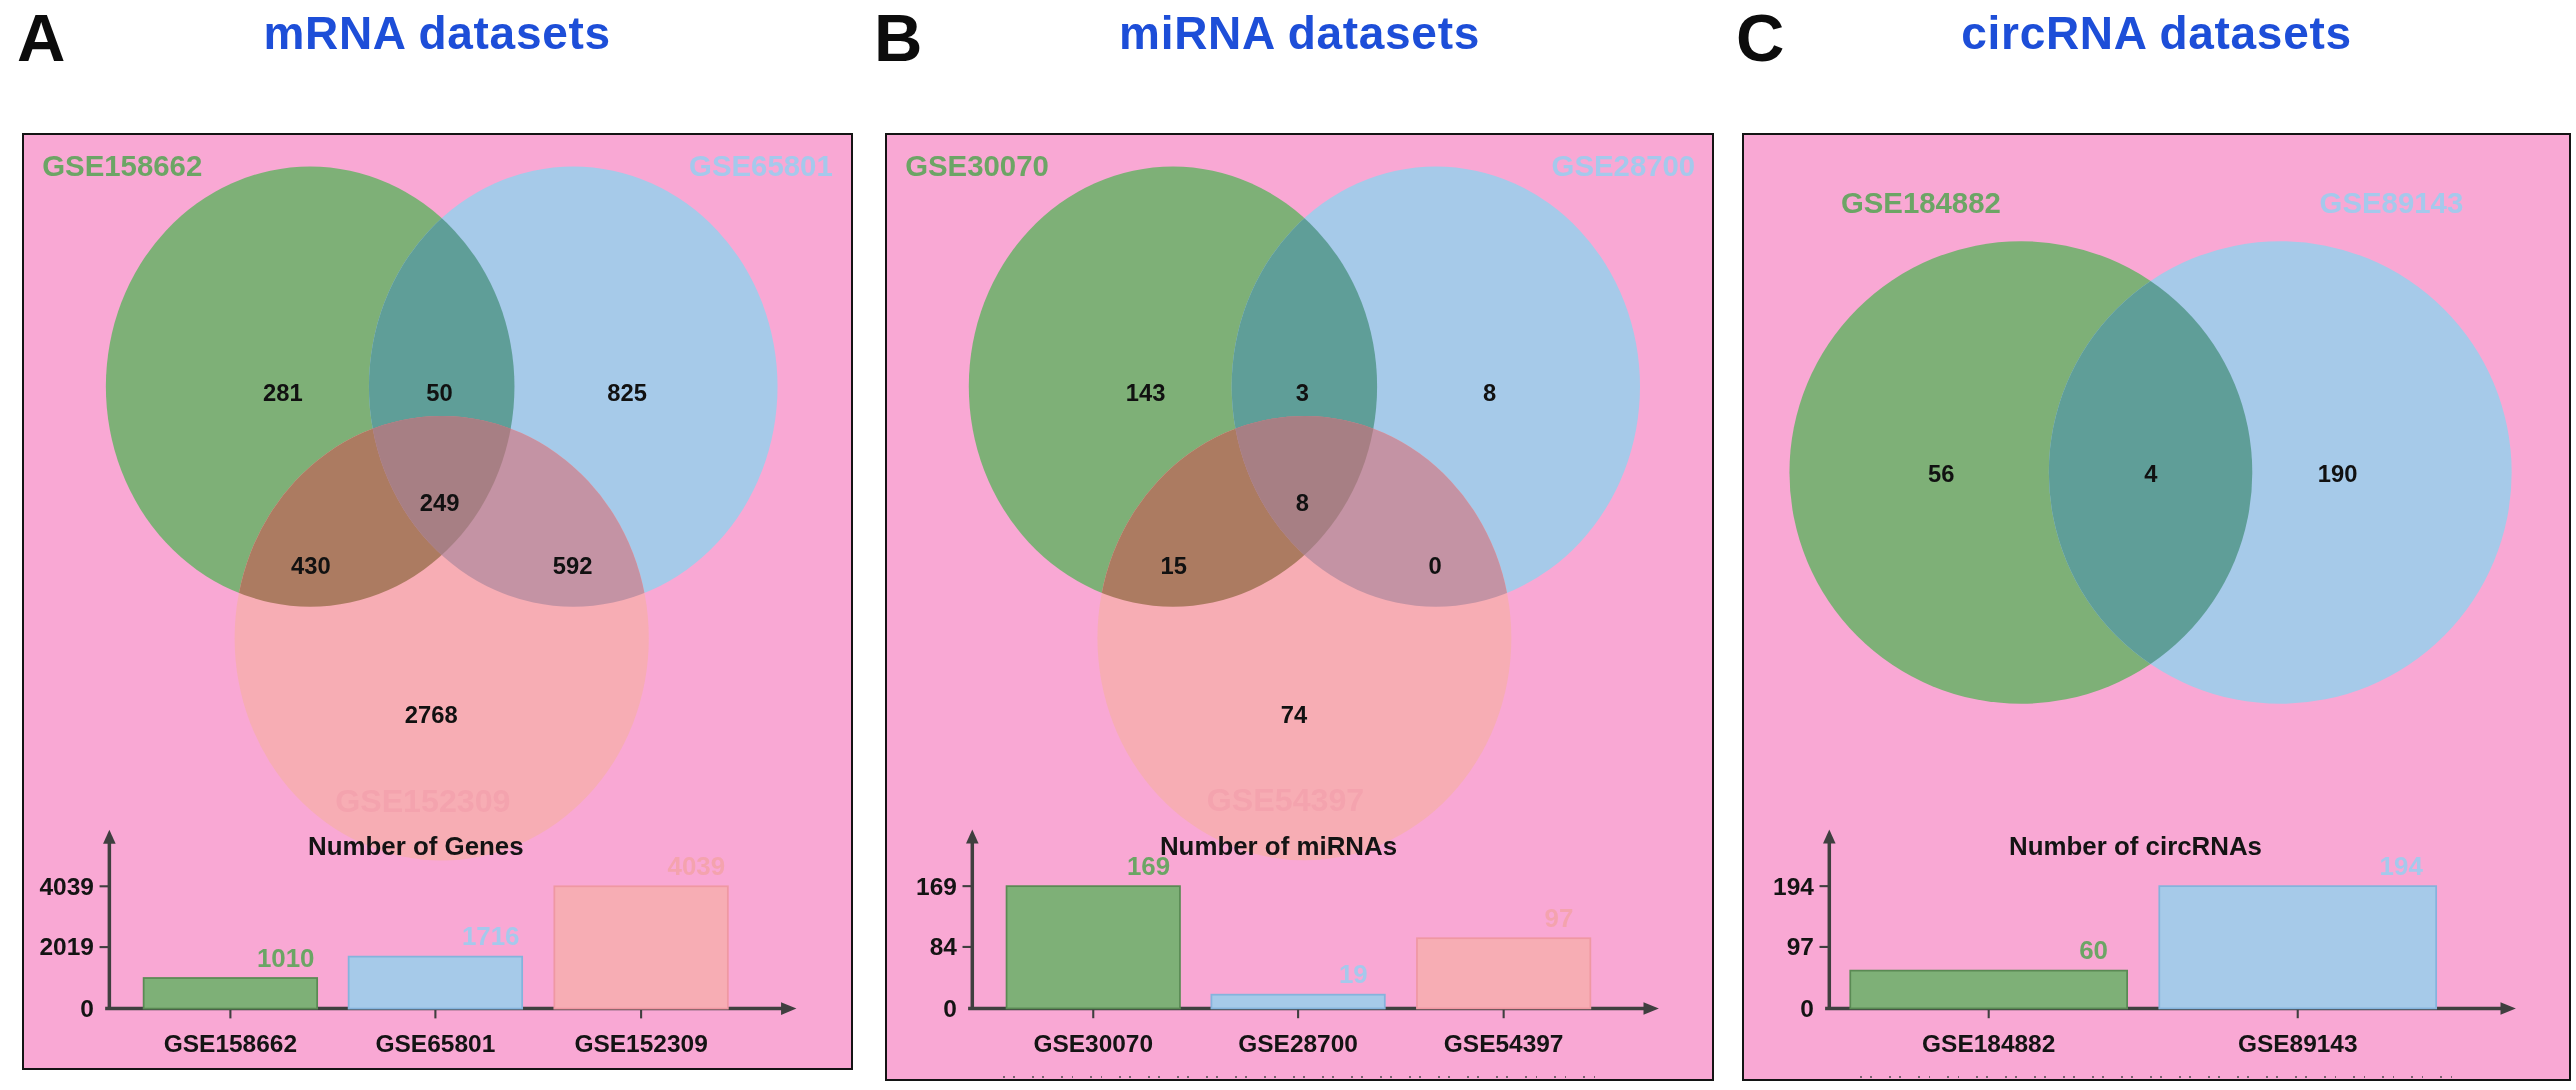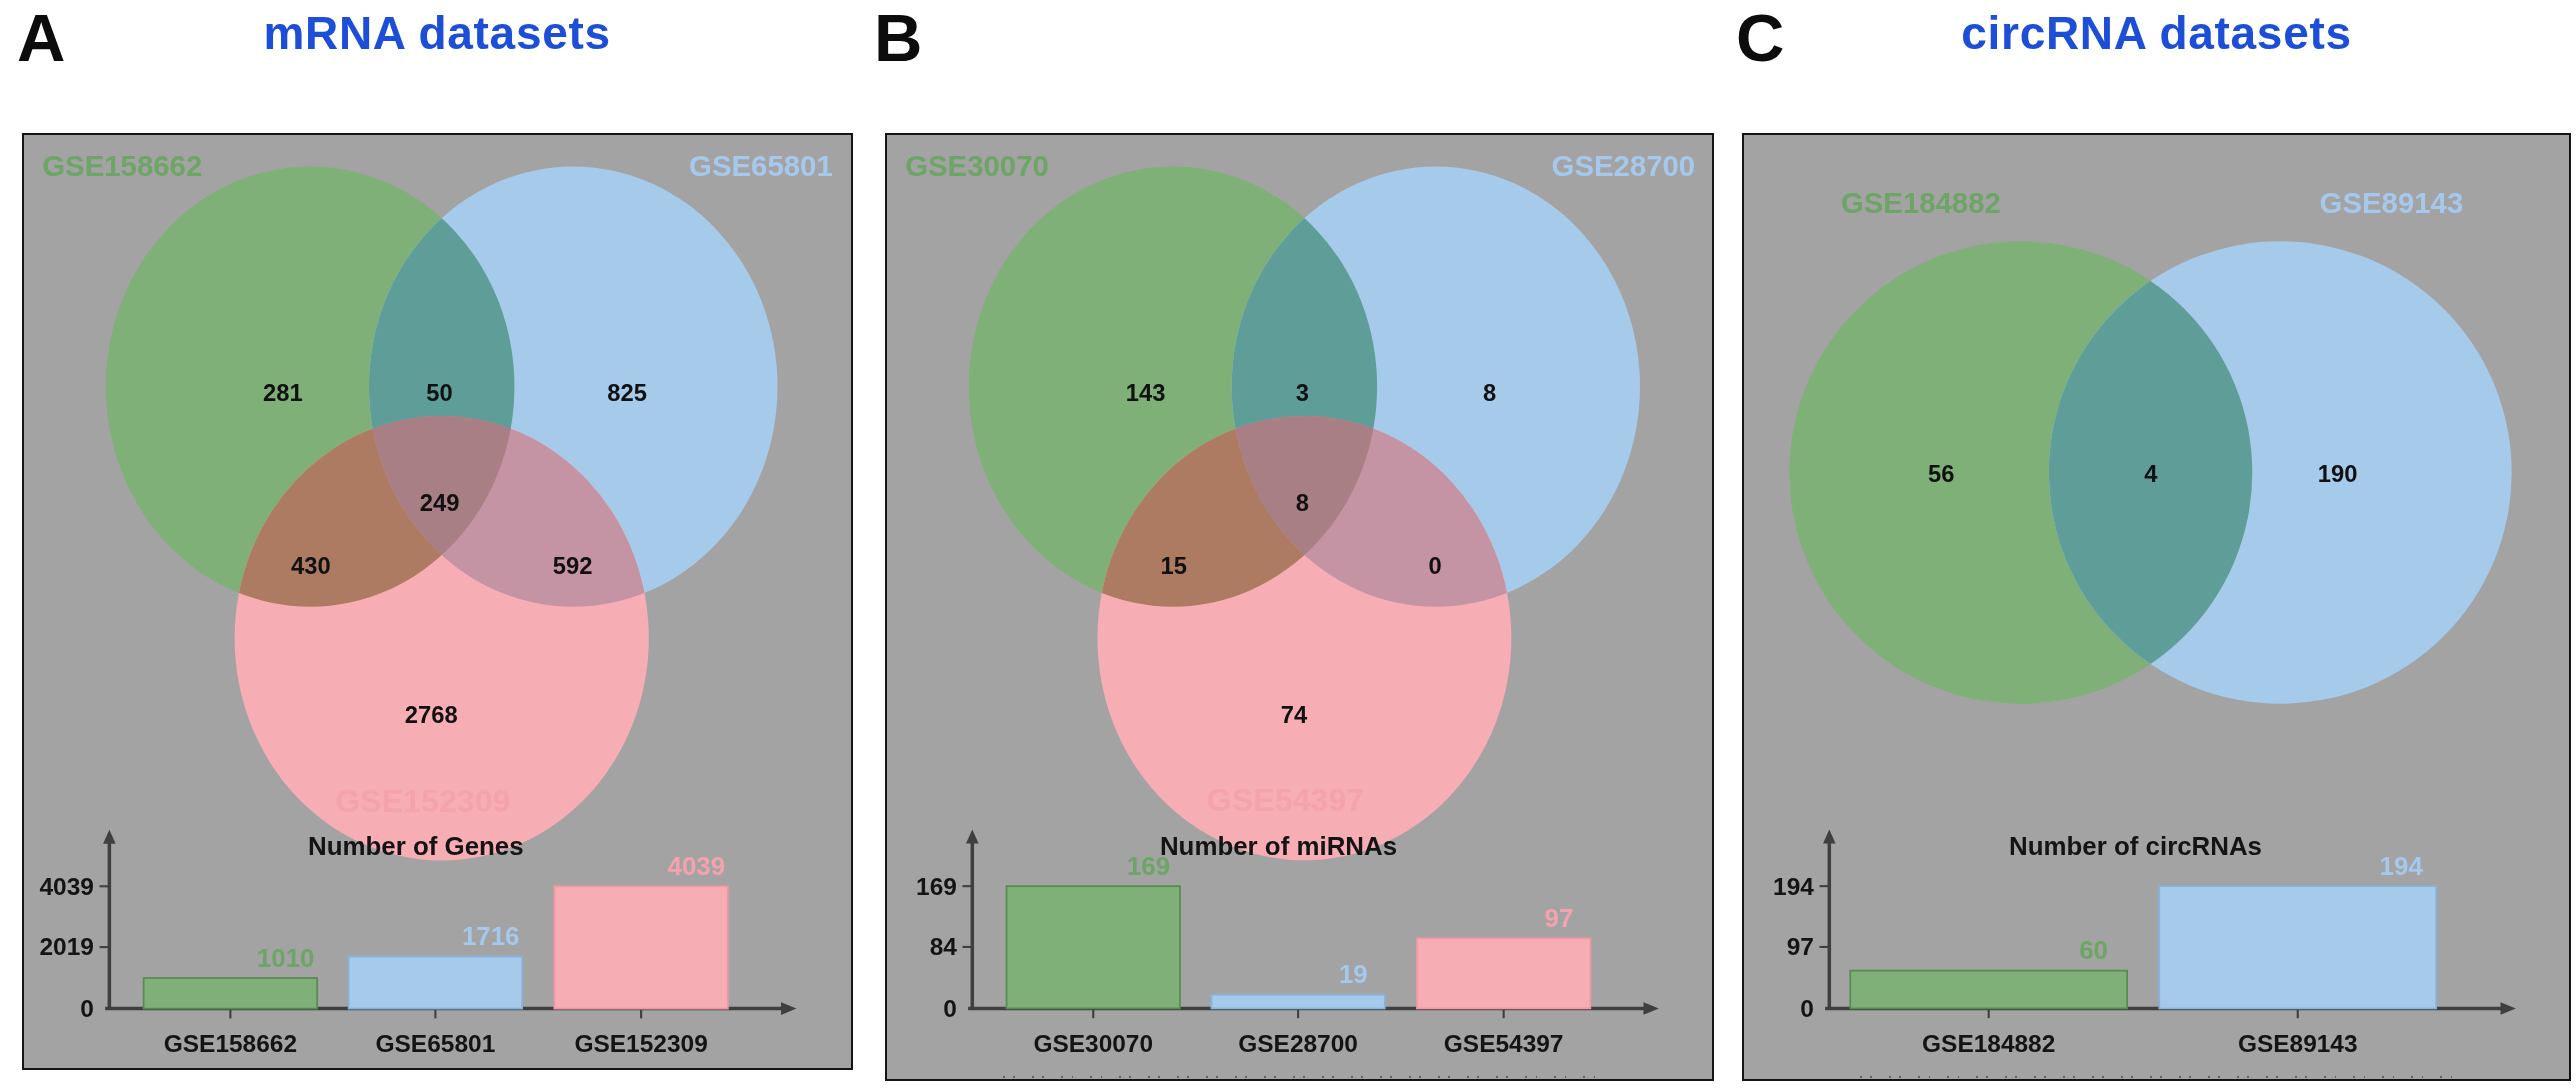--- a/index.html
+++ b/index.html
@@ -2,21 +2,21 @@
 <html style="font-size:11px"><head>
 <meta charset="utf-8">
 <style>
   html,body{margin:0;padding:0;background:#ffffff;}
   body{width:2576px;height:1091px;position:relative;overflow:hidden;
        font-family:"Liberation Sans",sans-serif;color:#111;}
   .stage{position:absolute;inset:0;}
   .panel-letter{position:absolute;top:4.2px;font-size:67px;font-weight:800;color:#0c0c0c;line-height:1;}
   .panel-title{position:absolute;top:9.8px;font-size:46px;font-weight:800;color:#1d4ed8;
                text-align:center;letter-spacing:0.7px;line-height:1;}
-  .panel-box{position:absolute;top:133px;background:#a3a3a3;border:2.8px solid #141414;box-sizing:border-box;}
+  .panel-box{position:absolute;top:133px;background:#f9a8d4;border:2.8px solid #141414;box-sizing:border-box;}
   .panel-box svg{position:absolute;left:0;top:0;width:100%;height:100%;}
   svg text{font-family:"Liberation Sans",sans-serif;font-weight:bold;}
   .venn-num{font-size:34px;fill:#111;}
   .set-label{font-size:42px;}
   .bar-title{font-size:37px;fill:#141414;}
   .tick-label{font-size:35px;fill:#141414;}
   .x-label{font-size:35px;fill:#141414;}
   .val-label{font-size:37px;}
   .axis{stroke:#3f3f3f;stroke-width:5;fill:none;}
   .tick{stroke:#3f3f3f;stroke-width:3;}
@@ -84,20 +84,21 @@
       <line x1="295" y1="1252" x2="295" y2="1264" class="tick"></line>
       <line x1="588" y1="1252" x2="588" y2="1264" class="tick"></line>
       <line x1="882" y1="1252" x2="882" y2="1264" class="tick"></line>
       <text x="295" y="1312" class="x-label" text-anchor="middle">GSE158662</text>
       <text x="588" y="1312" class="x-label" text-anchor="middle">GSE65801</text>
       <text x="882" y="1312" class="x-label" text-anchor="middle">GSE152309</text>
     </svg>
   </div>
 
   <div class="panel-letter" style="left:874px;">B</div>
+  <div class="panel-title" style="left:885px;width:829px;">miRNA datasets</div>
 
   <div class="panel-box" style="left:885px;width:829px;height:948px;padding-left:48px;">
     <svg viewBox="0 0 1180 1351" preserveAspectRatio="none">
       <defs>
         <clipPath id="cgB">
             <ellipse cx="409" cy="360" rx="292" ry="315"></ellipse>
           </clipPath>
         <clipPath id="cbB">
             <ellipse cx="785" cy="360" rx="292" ry="315"></ellipse>
           </clipPath>

